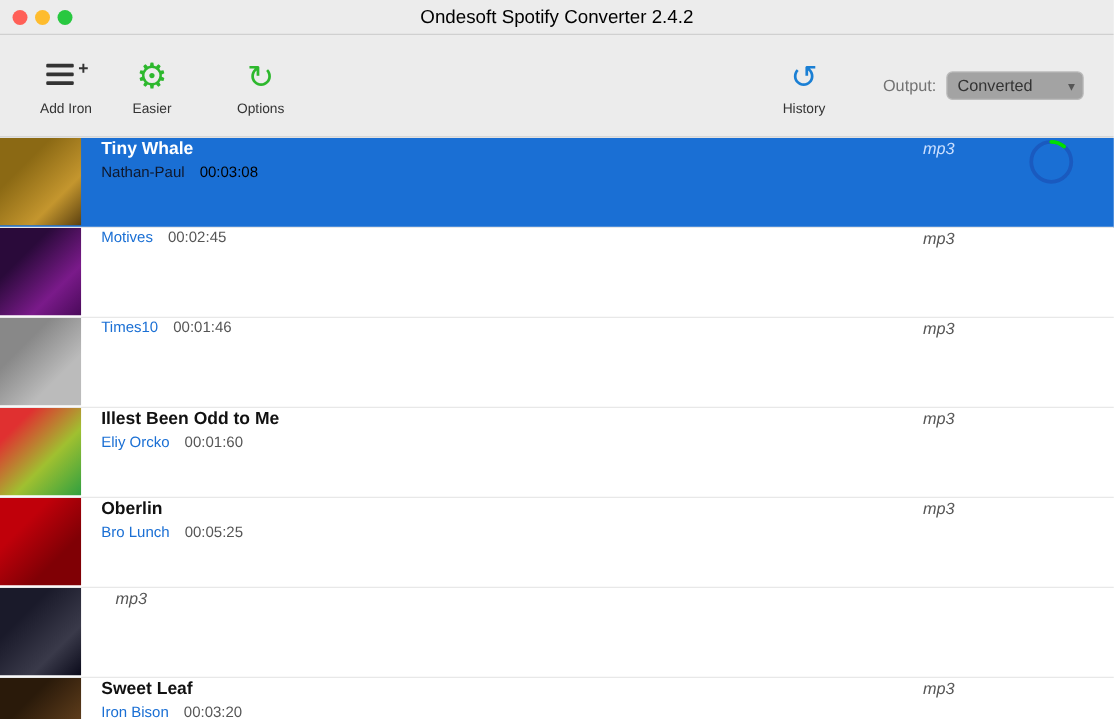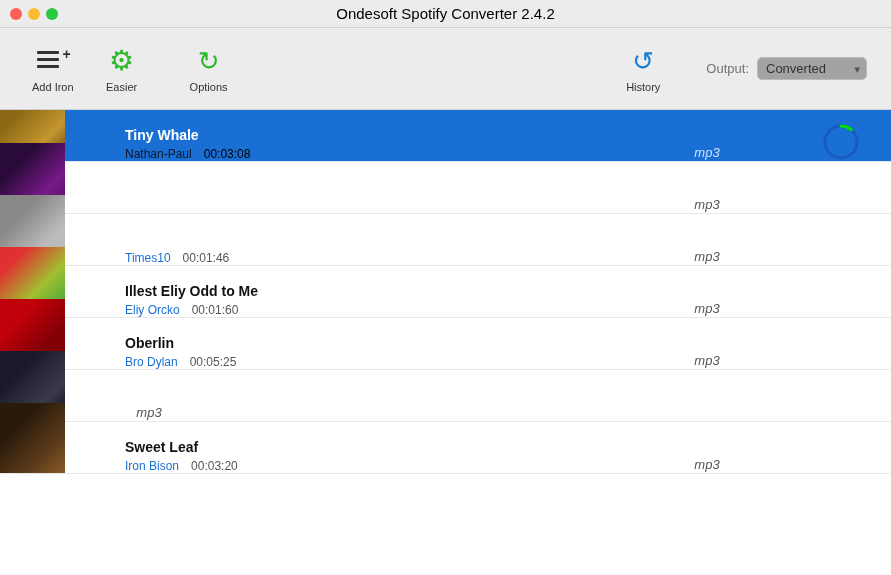--- a/index.html
+++ b/index.html
@@ -177,25 +177,24 @@
     }
 
     
     .song-list {
       flex: 1;
       overflow-y: auto;
       background: white;
     }
     .song-row {
       display: flex;
-      align-items: flex-end;
-      height: 52px;
+      align-items: flex-start;
+      height: 72px;
       border-bottom: 1px solid #e8e8e8;
       cursor: default;
-      gap: 44px;
     }
     .song-row.active {
       background: #1a6fd4;
       color: white;
     }
     .song-row.active .song-artist,
     .song-row.active .song-duration,
     .song-row.active .song-format {
       color: #cce0ff;
     }
@@ -382,20 +381,24 @@
               <circle cx="19" cy="19" r="16" fill="none" stroke="#00e000" stroke-width="3" stroke-dasharray="100.53096491487338" stroke-dashoffset="89.37202780932243" stroke-linecap="round"></circle>
             </svg></div>
         </div>
       </div>
     </div>
     <div class="song-row">
       <div class="song-thumb">
         <div class="thumb-placeholder thumb-2"></div>
       </div>
       <div class="song-info">
+        <div class="song-meta">
+          <span class="song-artist">Motives</span>
+          <span class="song-duration">00:02:45</span>
+        </div>
       </div>
       <div class="song-format-wrap"><span class="song-format">mp3</span></div>
       <div class="song-status"></div>
     </div>
     <div class="song-row">
       <div class="song-thumb">
         <div class="thumb-placeholder thumb-3"></div>
       </div>
       <div class="song-info">
         <div class="song-meta">
@@ -404,37 +407,37 @@
         </div>
       </div>
       <div class="song-format-wrap"><span class="song-format">mp3</span></div>
       <div class="song-status"></div>
     </div>
     <div class="song-row">
       <div class="song-thumb">
         <div class="thumb-placeholder thumb-4"></div>
       </div>
       <div class="song-info">
-        <div class="song-title">Illest Eliy Odd to Me</div>
+        <div class="song-title">Illest Been Odd to Me</div>
         <div class="song-meta">
           <span class="song-artist">Eliy Orcko</span>
           <span class="song-duration">00:01:60</span>
         </div>
       </div>
       <div class="song-format-wrap"><span class="song-format">mp3</span></div>
       <div class="song-status"></div>
     </div>
     <div class="song-row">
       <div class="song-thumb">
         <div class="thumb-placeholder thumb-5"></div>
       </div>
       <div class="song-info">
         <div class="song-title">Oberlin</div>
         <div class="song-meta">
-          <span class="song-artist">Bro Dylan</span>
+          <span class="song-artist">Bro Lunch</span>
           <span class="song-duration">00:05:25</span>
         </div>
       </div>
       <div class="song-format-wrap"><span class="song-format">mp3</span></div>
       <div class="song-status"></div>
     </div>
     <div class="song-row">
       <div class="song-thumb">
         <div class="thumb-placeholder thumb-6"></div>
       </div>

